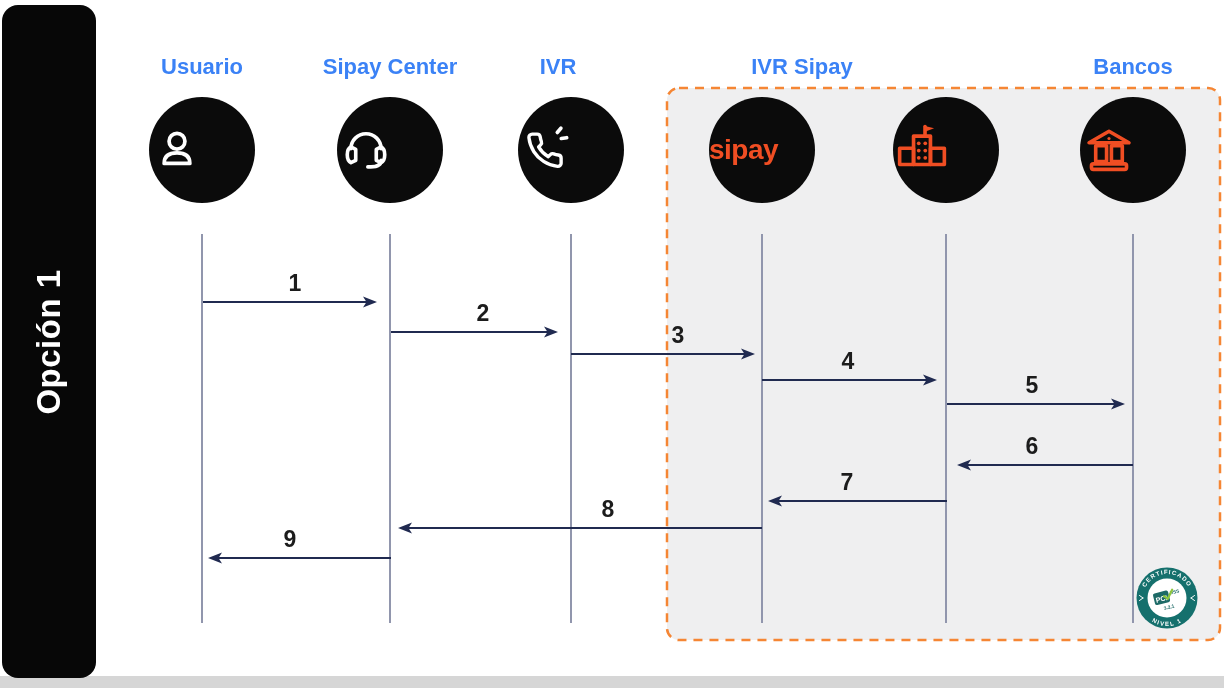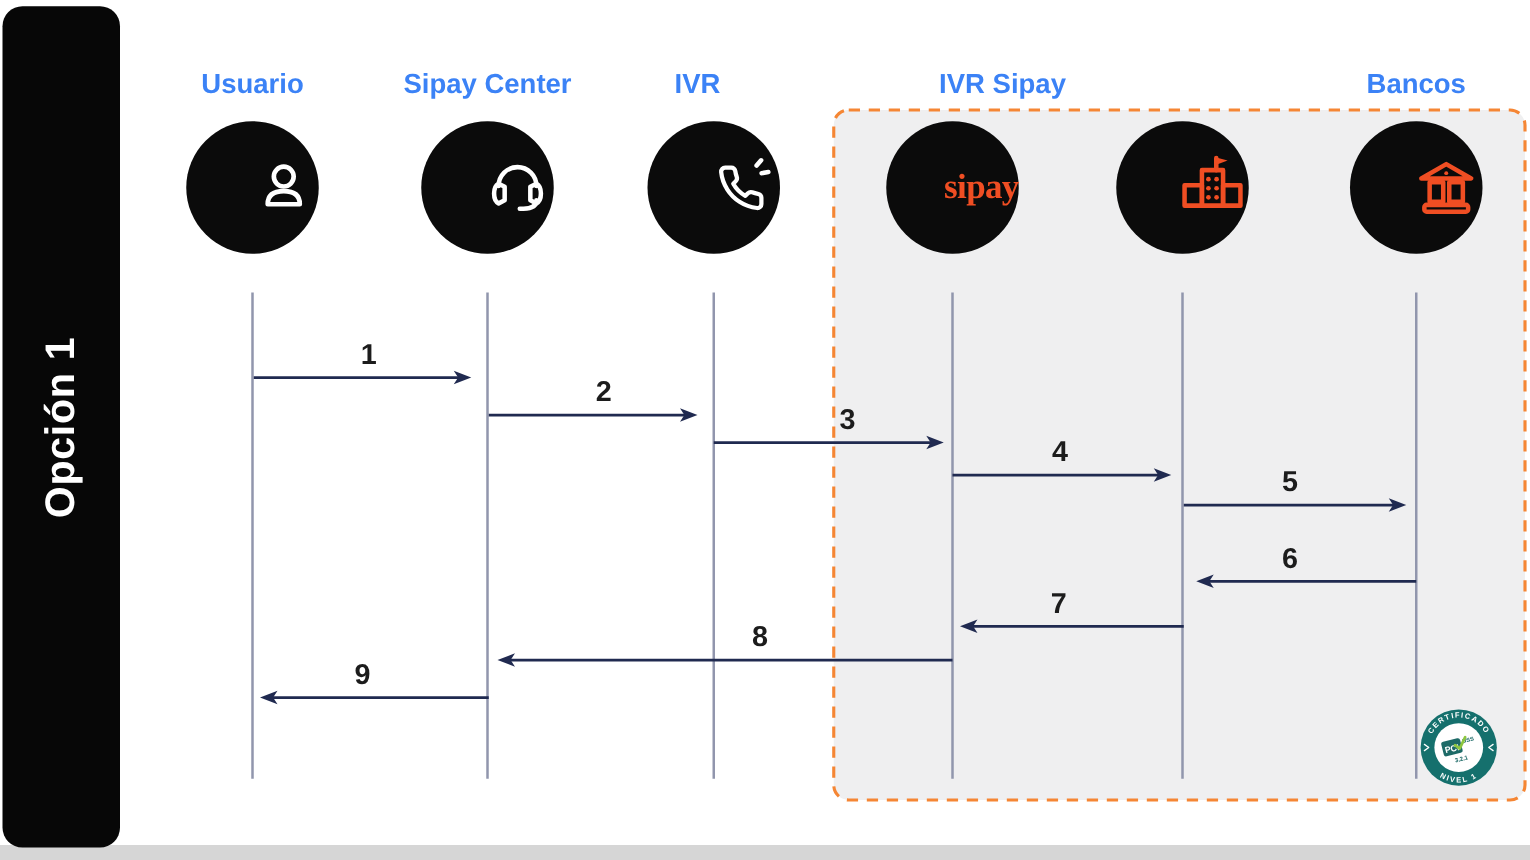--- a/index.html
+++ b/index.html
@@ -26,21 +26,21 @@
   
   #diagram{position:absolute;left:0;top:0;z-index:2;}
   
   .actor-label{
     position:absolute;top:54px;transform:translateX(-50%);
     font-size:22px;font-weight:700;color:#3b82f6;white-space:nowrap;z-index:6;
   }
   .actor-circle{
     position:absolute;width:106px;height:106px;border-radius:50%;
     background:#0b0b0b;top:97px;transform:translateX(-50%);
-    display:flex;align-items:center;justify-content:flex-end;z-index:6;font-family:Liberation Serif, serif;
+    display:flex;align-items:center;justify-content:flex-start;z-index:6;
   }
   .sipay-word{
     font-size:28px;font-weight:700;letter-spacing:-.5px;
     color:#f04e23;line-height:1;
   }
   .badge{position:absolute;z-index:7;}
   .msg-num{font-size:23px;font-weight:700;fill:#1c1c1c;}
 </style>
 </head>
 <body>

